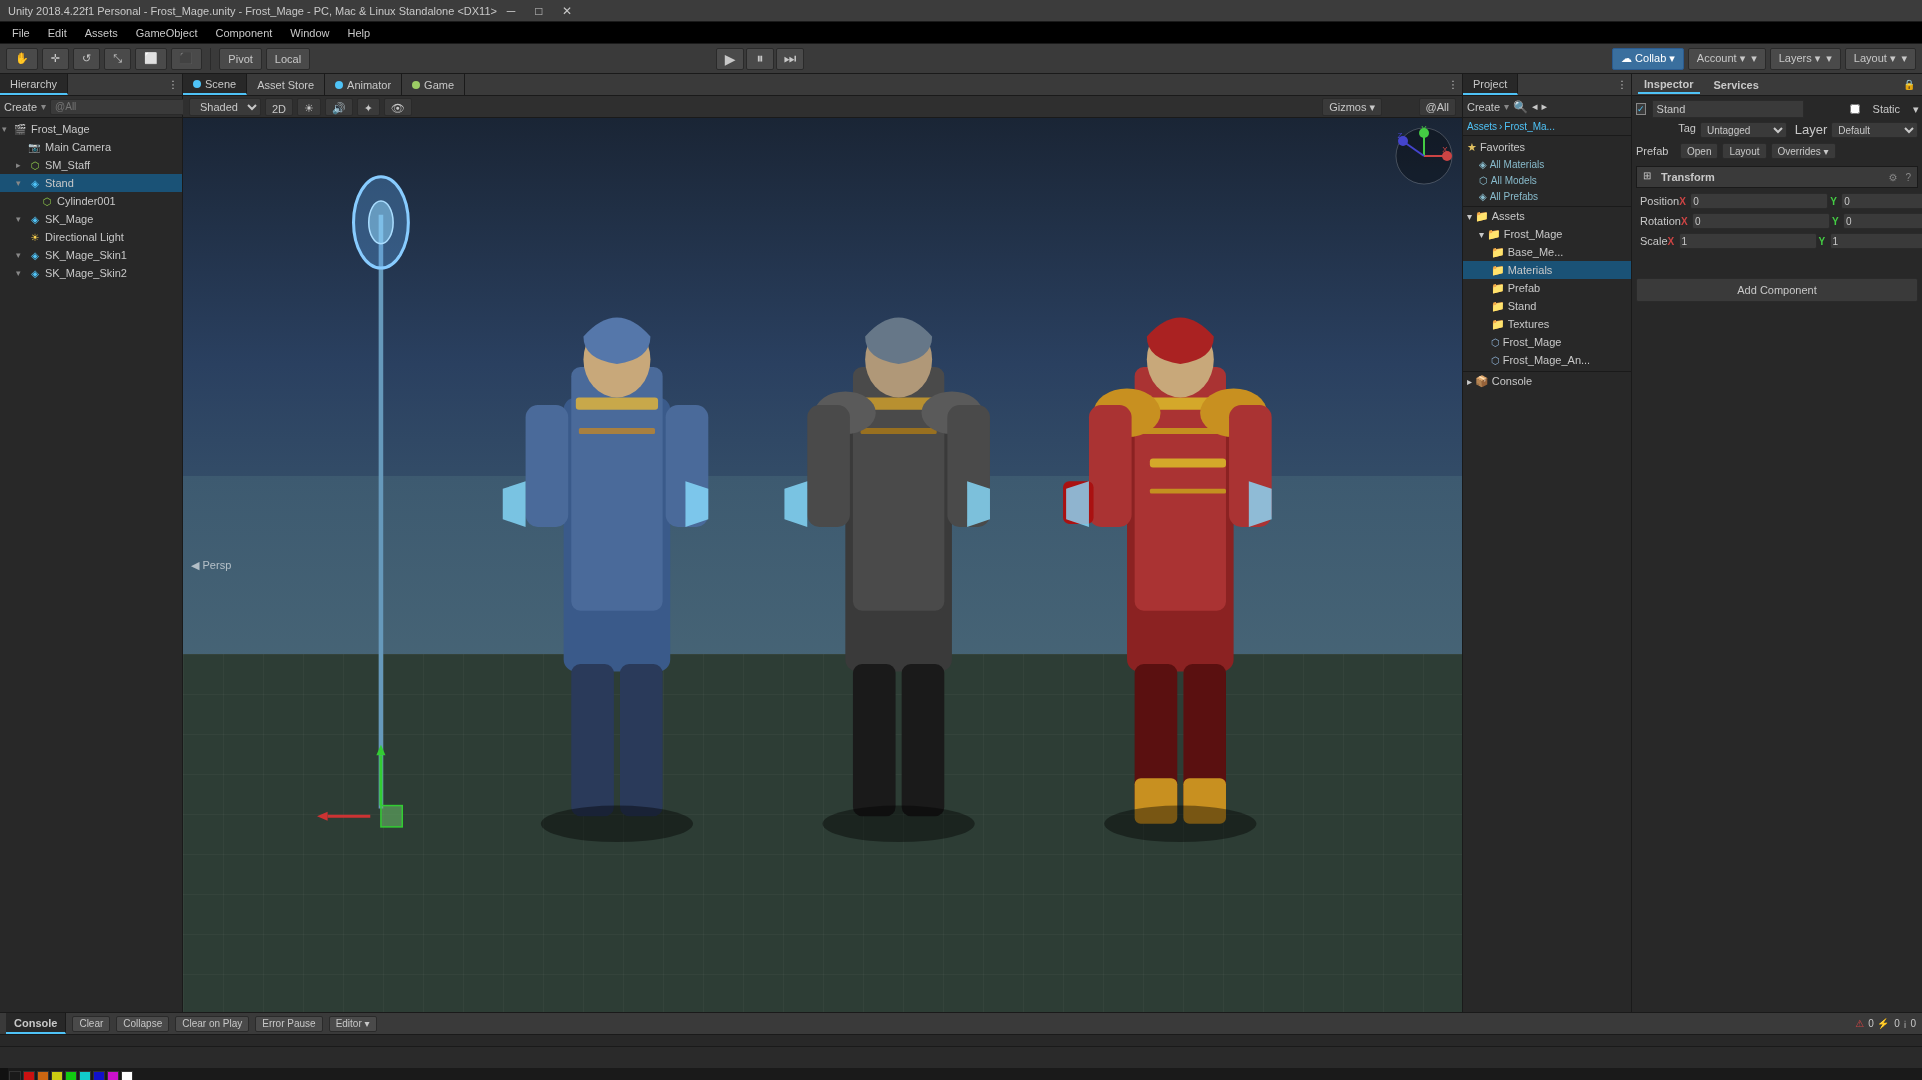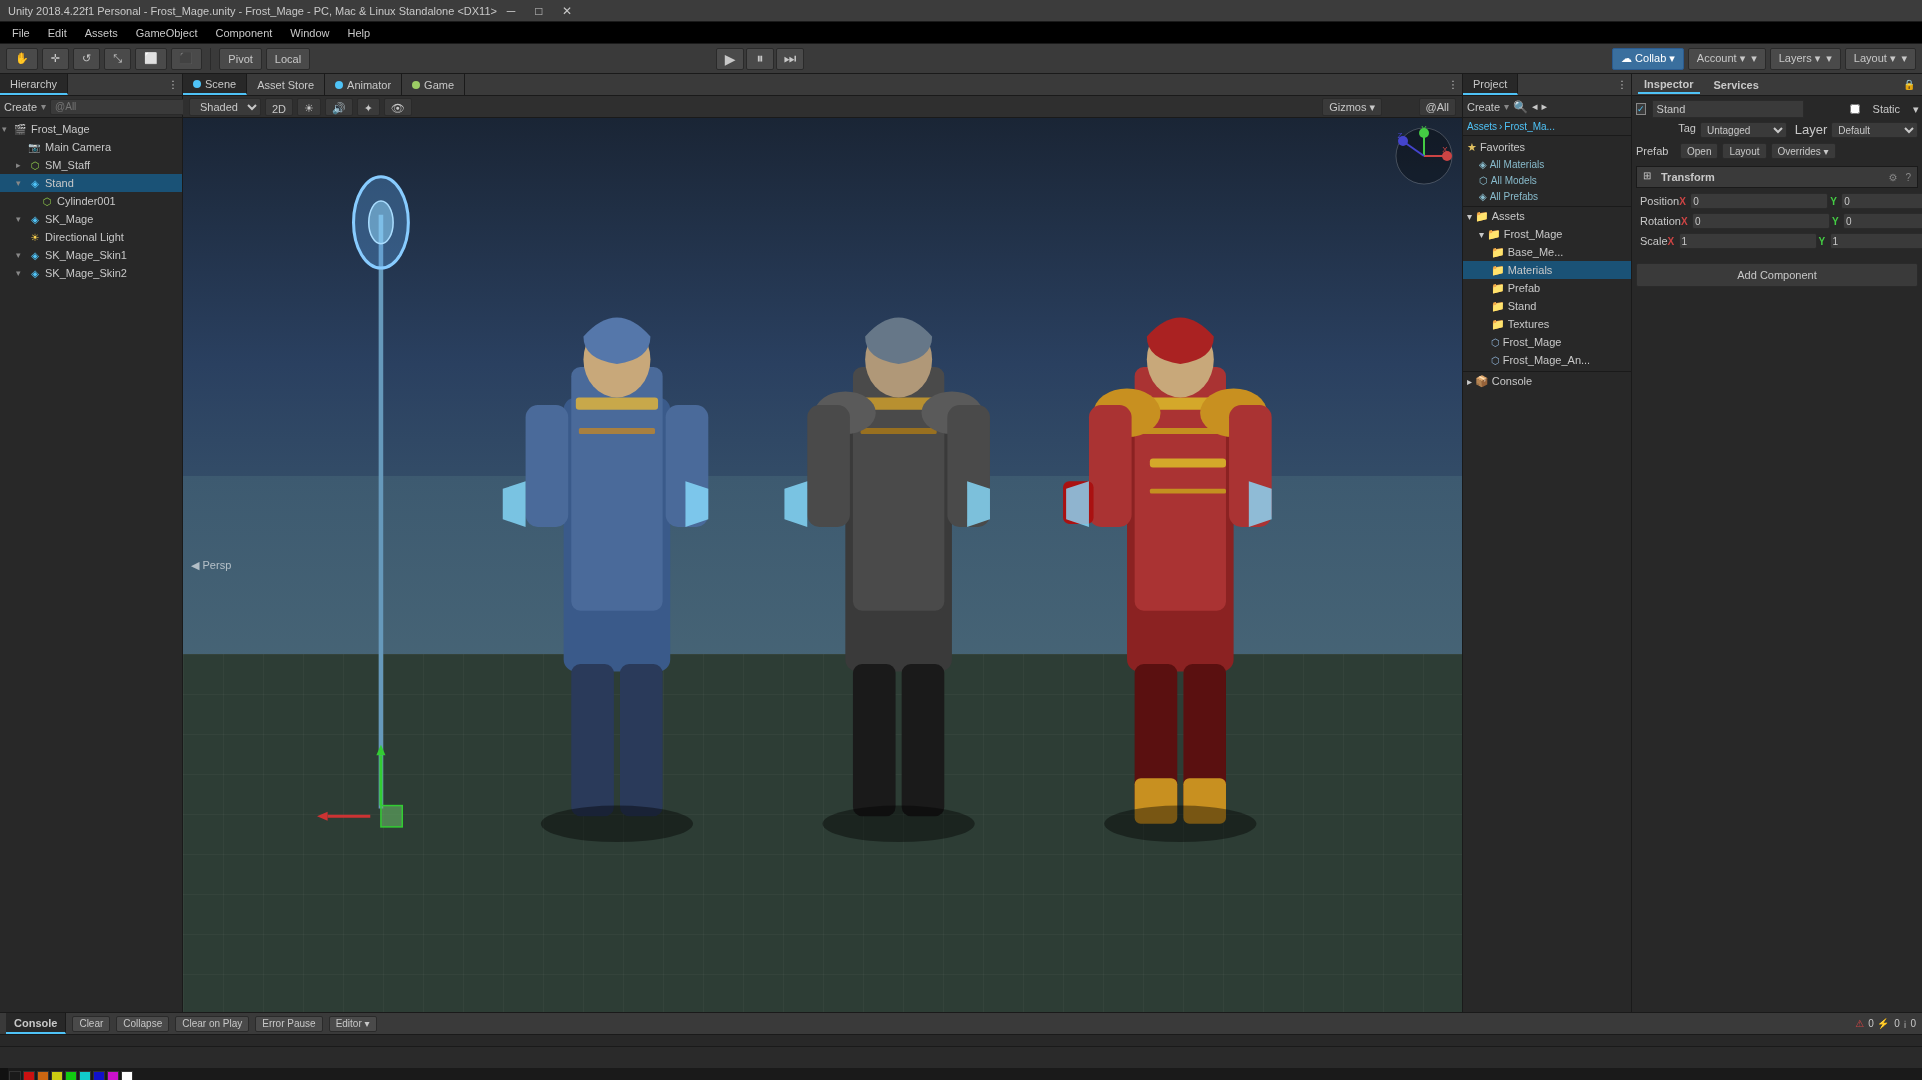--- a/index.html
+++ b/index.html
@@ -407,21 +407,21 @@
       color: #c8c8c8;
     }
     .component-icon {
       width: 14px;
       height: 14px;
       font-size: 10px;
     }
 
     .transform-fields {
       padding: 2px 4px;
-      margin-bottom: 1px;
+      margin-bottom: 16px;
     }
     .transform-row {
       display: flex;
       align-items: center;
       height: 18px;
       margin-bottom: 2px;
     }
     .transform-label {
       width: 65px;
       font-size: 11px;

